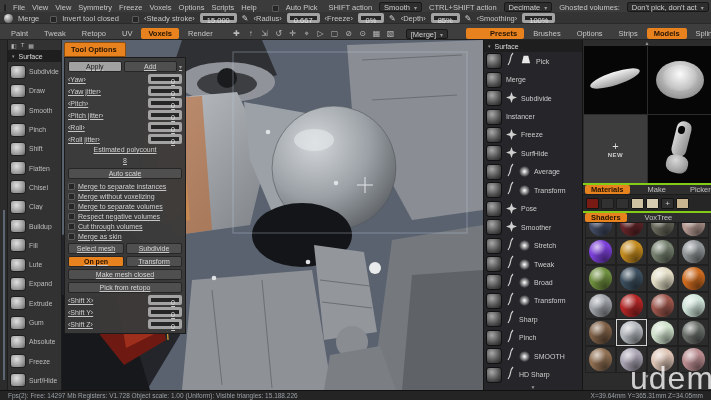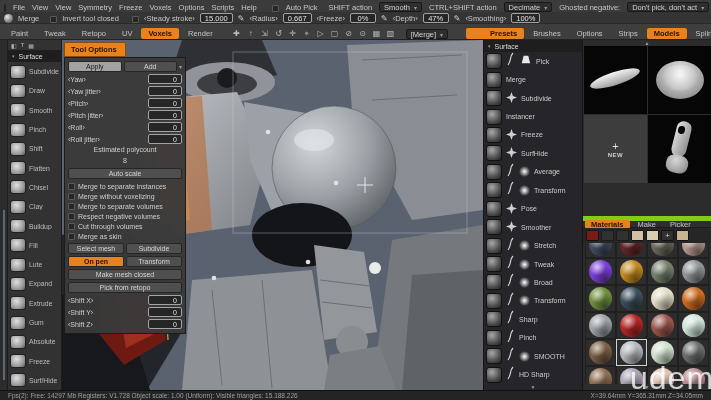--- a/index.html
+++ b/index.html
@@ -11,21 +11,21 @@
   
   .bar{position:absolute;left:0;width:711px;display:flex;align-items:flex-end;font-size:7.5px;color:#c6c6c6;padding:0 4px;white-space:nowrap;}
   #menubar{top:0;height:12px;background:#3b3b3b;gap:7px;}
   #paramsbar{top:12px;height:12px;background:#343434;gap:5px;border-bottom:1px solid #2a2a2a;}
   #roomsbar{top:24px;height:16px;background:#3e3e3e;gap:2px;border-bottom:1px solid #222;}
   .appicon{width:8px;height:8px;background:#5a5a5a;border:1px solid #222;border-radius:1px;}
   .menu-item{cursor:default;}
   .cbx{width:7px;height:7px;background:#262626;border:1px solid #5a5a5a;border-radius:1px;flex:0 0 auto;}
   .ddbox{background:#2e2e2e;border:1px solid #181818;border-radius:2px;padding:0 4px;display:flex;gap:4px;align-items:center;height:10px;color:#cfcfcf;}
   .dd-arrow{font-size:6px;color:#9a9a9a;}
-  .valbox{background:#262626;border:1px solid #a3a3a3;border-radius:2px;padding:0 4px;min-width:26px;text-align:center;height:10px;line-height:9px;color:#e2e2e2;}
+  .valbox{background:#262626;border:3px solid #a3a3a3;border-radius:2px;padding:0 4px;min-width:26px;text-align:center;height:10px;line-height:9px;color:#e2e2e2;}
   .pen{color:#cfcfcf;font-size:8px;}
   .sphere-mini{width:9px;height:9px;border-radius:50%;background:radial-gradient(circle at 35% 30%,#e8e8e8,#8a8a8a 55%,#3c3c3c);}
   .tab{padding:1px 7px;border-radius:2px;color:#c4c4c4;}
   .tab.active{background:var(--accent);color:#241303;font-weight:bold;}
   .navicons{display:flex;gap:4px;margin-left:10px;font-size:8px;color:#b9b9b9;}
   .navicons span{width:10px;text-align:center;}
   #right-tabs{margin-left:auto;display:flex;gap:2px;}
 
   
   #leftedge{position:absolute;left:0;top:40px;width:8px;height:350px;background:#2c2c2c;border-right:1px solid #1d1d1d;}
@@ -36,21 +36,21 @@
   .panel-header .hdr-arrow{font-size:5px;color:#999;}
   #lt-items{flex:1;display:flex;flex-direction:column;}
   .lt-item{flex:1;display:flex;align-items:center;gap:3px;padding-left:2px;}
   .lt-thumb{width:16px;height:14px;border-radius:3px;background:radial-gradient(circle at 40% 35%,#e0e0e0,#969696 65%,#5c5c5c);border:1px solid #1f1f1f;flex:0 0 auto;}
   .lt-label{font-size:6.8px;color:#bdbdbd;overflow:hidden;}
 
   
   #viewport{position:absolute;left:62px;top:40px;width:421px;height:350px;background:#5a6270;overflow:hidden;}
 
   
-  #toolopts{position:absolute;left:64px;top:42px;width:122px;z-index:10;font-size:7px;}
+  #toolopts{position:absolute;left:64px;top:42px;width:122px;z-index:10;font-size:7px;text-decoration:underline;}
   #to-tab{display:inline-block;background:var(--accent);color:#241303;font-weight:bold;font-size:7.5px;padding:2px 8px 2px 6px;border-radius:2px 2px 0 0;border:1px solid #8a4d0e;}
   #to-body{background:rgba(58,58,58,.97);border:1px solid #1c1c1c;padding:3px 3px 4px 3px;display:flex;flex-direction:column;gap:2px;}
   .to-row2{display:flex;gap:2px;align-items:center;}
   .btn{background:#4f4f4f;border:1px solid #262626;color:#d6d6d6;font-size:7px;border-radius:2px;padding:1px 0;text-align:center;font-family:inherit;}
   .btn.light{background:#a2a2a2;color:#1a1a1a;}
   .btn.orange{background:var(--accent);color:#241303;font-weight:bold;}
   .btn.grow{flex:1;}
   .to-spin{display:flex;justify-content:space-between;align-items:center;height:10px;}
   .to-spin .valbox{min-width:34px;text-align:right;}
   .to-center{text-align:center;color:#cfcfcf;height:9px;}
@@ -74,21 +74,21 @@
   .model-cell{background:#060606;position:relative;overflow:hidden;}
   .model-cell.newcell{background:#3d3d3d;display:flex;flex-direction:column;align-items:center;justify-content:center;gap:1px;}
   .newcell .plus{color:#e0e0e0;font-size:11px;line-height:10px;}
   .newcell .newlabel{color:#cfcfcf;font-size:6px;letter-spacing:.5px;font-weight:bold;}
   .blade-shape{position:absolute;left:5px;top:26px;width:52px;height:13px;border-radius:50%;background:linear-gradient(#f4f4f4,#9f9f9f);transform:rotate(-18deg);}
   .disc-outer{position:absolute;left:8px;top:15px;width:48px;height:38px;border-radius:50%;background:radial-gradient(circle at 50% 30%,#e6e6e6,#a8a8a8 60%,#6e6e6e);}
   .disc-inner{position:absolute;left:14px;top:19px;width:36px;height:26px;border-radius:50%;background:radial-gradient(circle at 50% 35%,#fafafa,#c6c6c6 60%,#8e8e8e);}
   .zip-body{position:absolute;left:26px;top:6px;width:15px;height:36px;border-radius:7px;background:linear-gradient(100deg,#e2e2e2,#8a8a8a);transform:rotate(14deg);}
   .zip-hole{position:absolute;left:30px;top:11px;width:7px;height:8px;border-radius:50%;background:#060606;transform:rotate(14deg);}
   .zip-slider{position:absolute;left:18px;top:40px;width:22px;height:18px;border-radius:40%;background:radial-gradient(circle at 40% 30%,#d8d8d8,#9a9a9a 70%,#565656);transform:rotate(14deg);}
-  .tabs-row{height:12px;background:#2e2e2e;display:flex;align-items:center;gap:2px;padding-left:2px;font-size:7.5px;border-top:5px solid #84cc16;border-bottom:1px solid #1c1c1c;margin-top:33px;}
+  .tabs-row{height:12px;background:#2e2e2e;display:flex;align-items:center;gap:12px;padding-left:2px;font-size:7.5px;border-top:2px solid #84cc16;border-bottom:1px solid #1c1c1c;}
   .tabs-row .tab{padding:0 6px;}
   #swatch-row{height:16px;background:#262626;display:flex;align-items:center;gap:2px;padding:0 3px;}
   .swatch{width:13px;height:11px;border:1px solid #141414;border-radius:1px;}
   .swatch.ghost{background:#3a3a3a;opacity:.55;}
   .swatch.plus{background:#303030;color:#cfcfcf;font-size:8px;line-height:9px;text-align:center;}
   #shader-grid-wrap{height:150px;overflow:hidden;padding:0 2px;}
   #shader-grid{display:grid;grid-template-columns:repeat(4,31px);grid-auto-rows:27px;margin-top:-12px;}
   .shader-cell{display:flex;align-items:center;justify-content:center;border:1px solid #202020;}
   .shader-cell.selected{border:1px solid #d2d2d2;}
   .shader-sphere{width:23px;height:23px;border-radius:50%;}
@@ -118,21 +118,21 @@
       <span style="margin-left: 4px;">SHIFT action</span>
       <span class="ddbox">
         <span>Smooth</span>
         <span class="dd-arrow">▾</span>
       </span>
       <span>CTRL+SHIFT action</span>
       <span class="ddbox">
         <span>Decimate</span>
         <span class="dd-arrow">▾</span>
       </span>
-      <span>Ghosted negative:</span>
+      <span>Ghosted volumes:</span>
       <span class="ddbox">
         <span>Don't pick, don't act</span>
         <span class="dd-arrow">▾</span>
       </span>
     </div>
 
   <div id="paramsbar" class="bar">
       <span class="sphere-mini"></span>
       <span style="margin-right: 6px;">Merge</span>
       <span class="cbx"></span>
@@ -140,21 +140,21 @@
       <span class="cbx"></span>
       <span>‹Steady stroke›</span>
       <span class="valbox">15.000</span>
       <span class="pen">✎</span>
       <span>‹Radius›</span>
       <span class="valbox">0.667</span>
       <span>‹Freeze›</span>
       <span class="valbox">0%</span>
       <span class="pen">✎</span>
       <span>‹Depth›</span>
-      <span class="valbox">47%</span>
+      <span class="valbox">85%</span>
       <span class="pen">✎</span>
       <span>‹Smoothing›</span>
       <span class="valbox">100%</span>
     </div>
 
   <div id="roomsbar" class="bar">
       <span class="tab">Paint</span>
       <span class="tab">Tweak</span>
       <span class="tab">Retopo</span>
       <span class="tab">UV</span>
@@ -596,20 +596,24 @@
       </div>
     <div id="swatch-row">
         <span class="swatch" style="background: rgb(122, 26, 20);"></span>
         <span class="swatch ghost"></span>
         <span class="swatch ghost"></span>
         <span class="swatch" style="background: rgb(207, 194, 162);"></span>
         <span class="swatch" style="background: rgb(214, 204, 178);"></span>
         <span class="swatch plus">+</span>
         <span class="swatch" style="background: rgb(201, 182, 145);"></span>
       </div>
+    <div class="tabs-row" id="shaders-tabs">
+        <span class="tab active">Shaders</span>
+        <span class="tab">VoxTree</span>
+      </div>
     <div id="shader-grid-wrap">
       <div id="shader-grid">
           <div class="shader-cell">
             <div class="shader-sphere" style="background-color: rgb(67, 76, 99); background-image: radial-gradient(circle at 35% 30%, rgba(255, 255, 255, 0.7), rgba(255, 255, 255, 0) 40%), radial-gradient(circle at 70% 85%, rgba(0, 0, 0, 0.5), rgba(0, 0, 0, 0) 55%);"></div>
           </div>
           <div class="shader-cell">
             <div class="shader-sphere" style="background-color: rgb(102, 38, 42); background-image: radial-gradient(circle at 35% 30%, rgba(255, 255, 255, 0.7), rgba(255, 255, 255, 0) 40%), radial-gradient(circle at 70% 85%, rgba(0, 0, 0, 0.5), rgba(0, 0, 0, 0) 55%);"></div>
           </div>
           <div class="shader-cell">
             <div class="shader-sphere" style="background-color: rgb(105, 105, 92); background-image: radial-gradient(circle at 35% 30%, rgba(255, 255, 255, 0.7), rgba(255, 255, 255, 0) 40%), radial-gradient(circle at 70% 85%, rgba(0, 0, 0, 0.5), rgba(0, 0, 0, 0) 55%);"></div>

